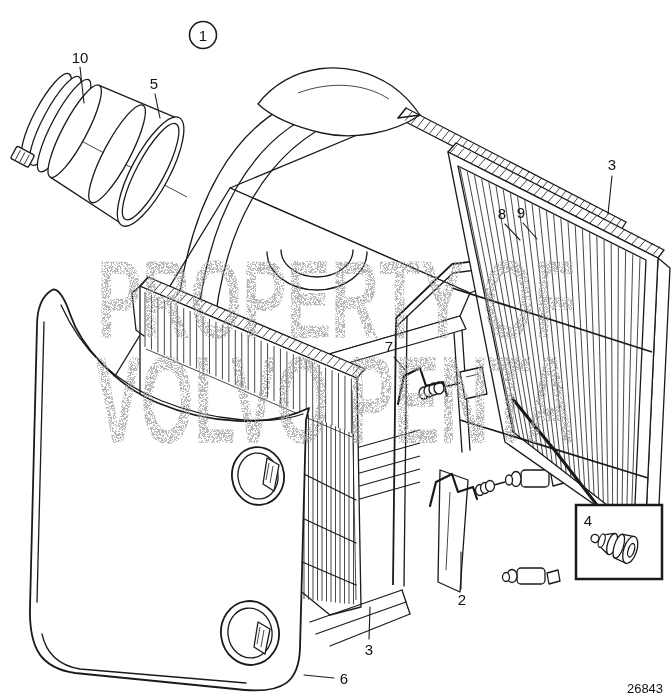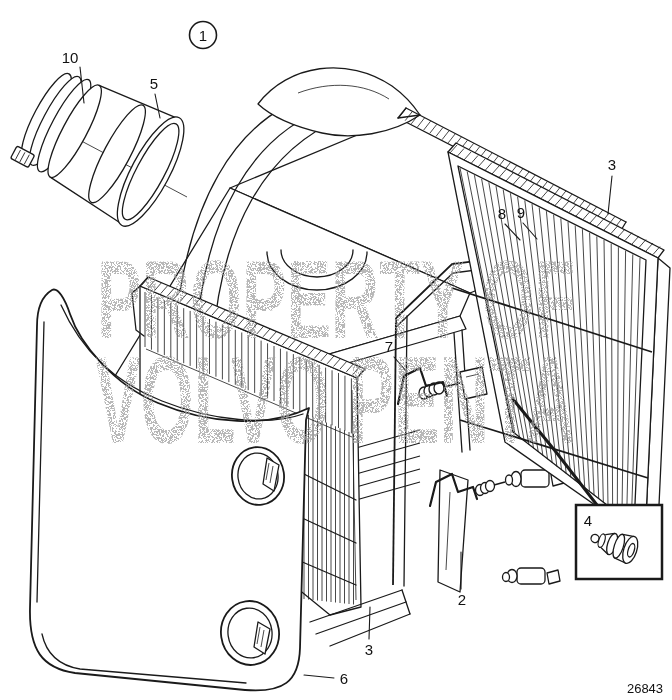--- a/index.html
+++ b/index.html
@@ -421,21 +421,21 @@
 
   <circle cx="203" cy="35" r="13.5" style="fill:none;stroke:var(--line);stroke-width:1.6;"></circle>
 
   <g filter="url(#spk)" opacity="0.72" fill="var(--wm)">
     <text class="wmtxt" x="97" y="338" font-size="112" textLength="478" lengthAdjust="spacingAndGlyphs">PROPERTY OF</text>
     <text class="wmtxt" x="95" y="443" font-size="124" textLength="480" lengthAdjust="spacingAndGlyphs">VOLVO PENTA</text>
   </g>
 </svg>
 
 <div class="lbl" style="left:203px;top:35px;">1</div>
-<div class="lbl" style="left:70px;top:57px;">10</div>
+<div class="lbl" style="left:80px;top:57px;">10</div>
 <div class="lbl" style="left:154px;top:83px;">5</div>
 <div class="lbl" style="left:612px;top:164px;">3</div>
 <div class="lbl" style="left:502px;top:213px;">8</div>
 <div class="lbl" style="left:521px;top:212px;">9</div>
 <div class="lbl" style="left:389px;top:346px;">7</div>
 <div class="lbl" style="left:588px;top:520px;">4</div>
 <div class="lbl" style="left:462px;top:599px;">2</div>
 <div class="lbl" style="left:369px;top:649px;">3</div>
 <div class="lbl" style="left:344px;top:678px;">6</div>
 <div class="lbl small" style="left:645px;top:688px;">26843</div>

